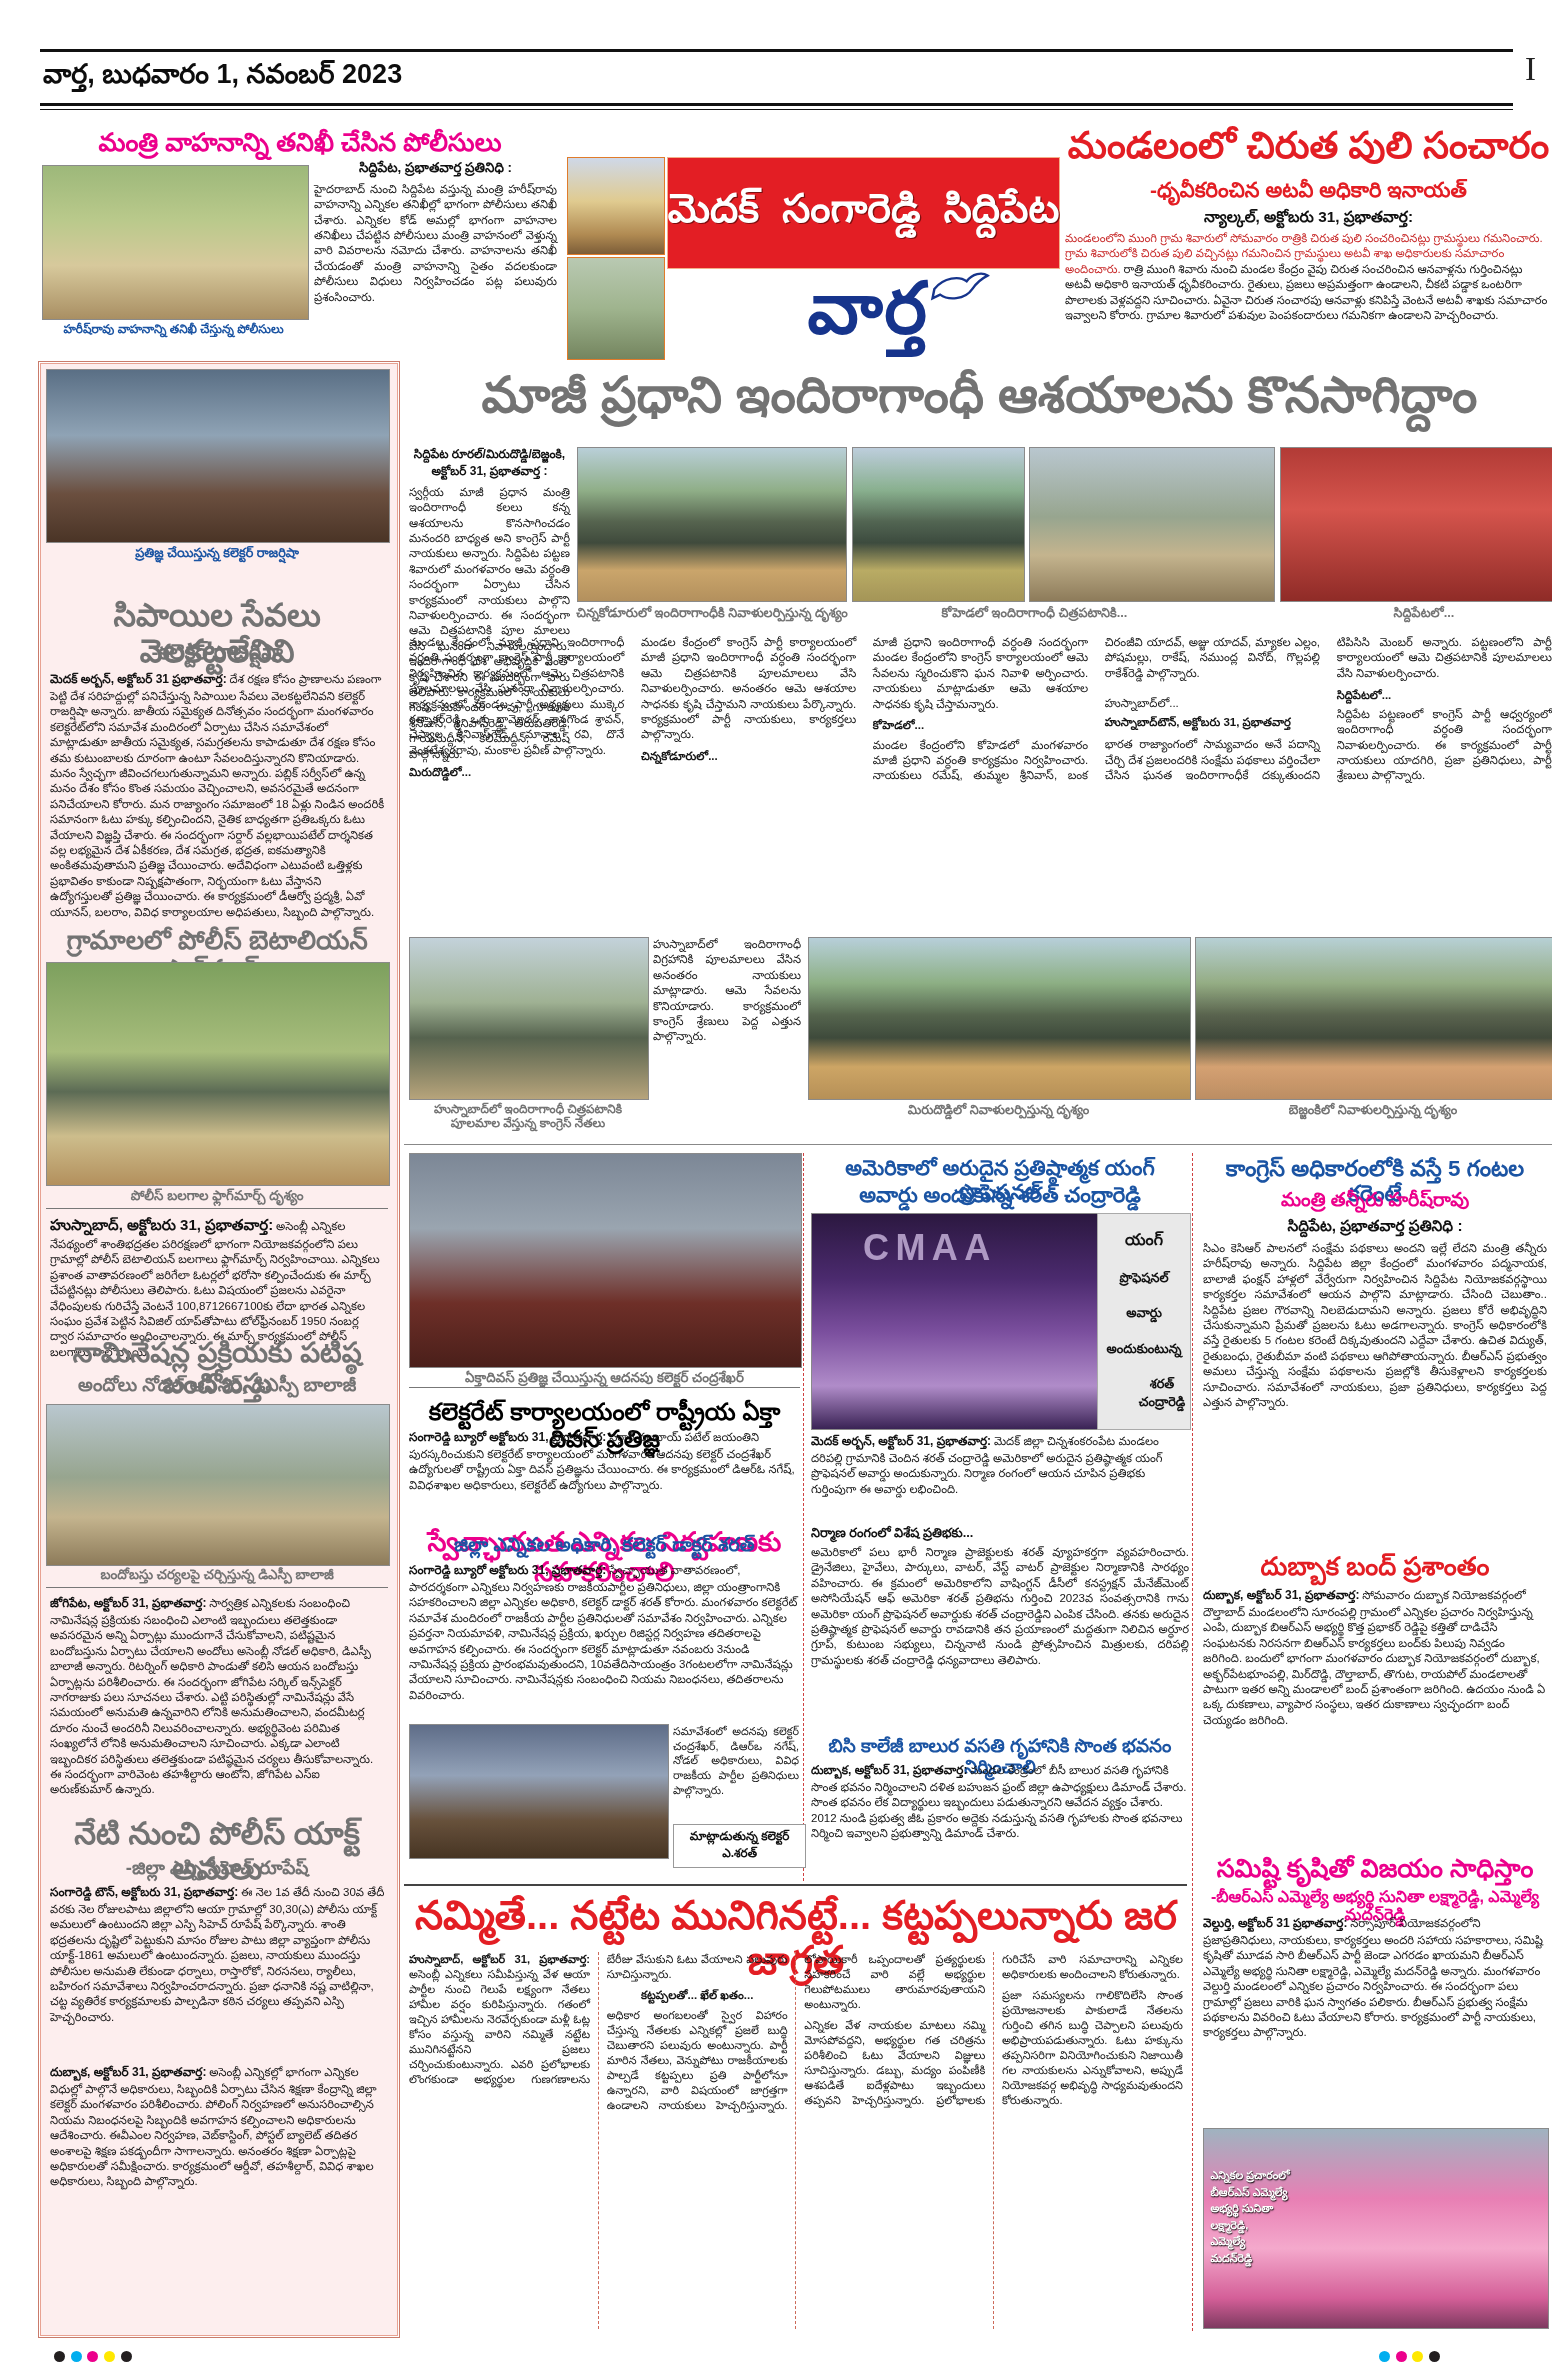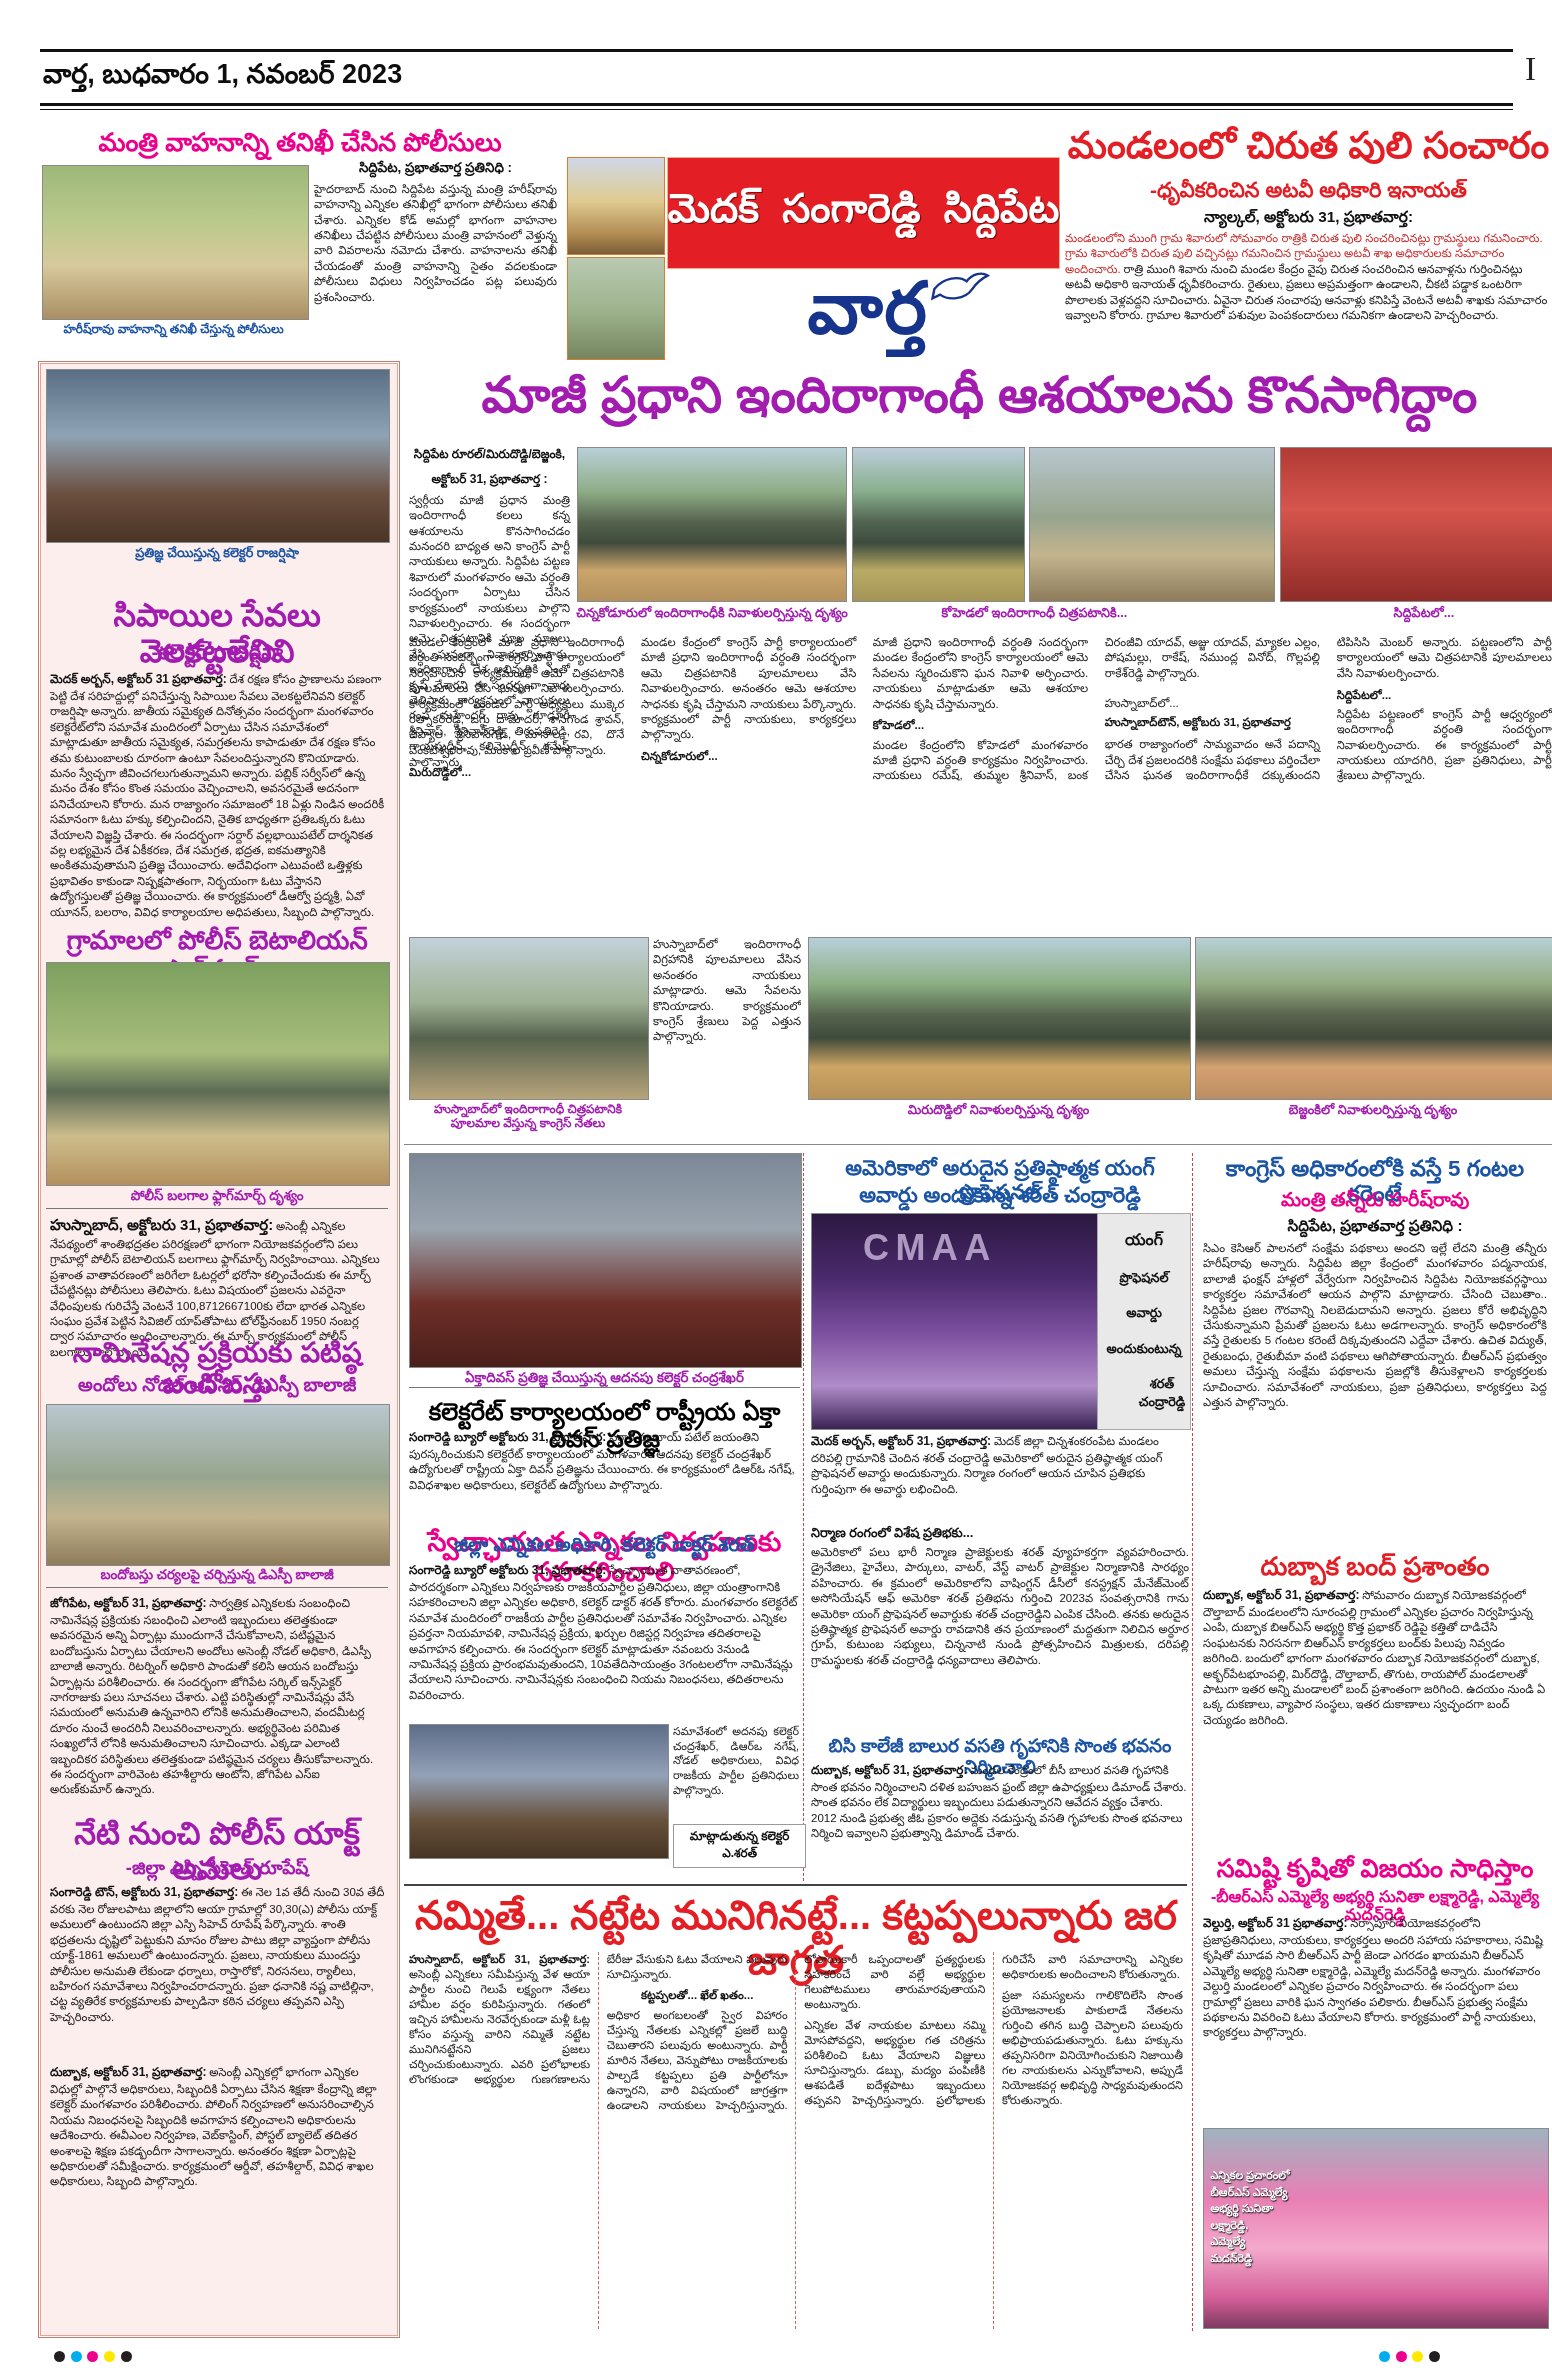--- a/index.html
+++ b/index.html
@@ -4,21 +4,21 @@
 <style>
   html,body{margin:0;padding:0;background:#e9e9e9;}
   .page{position:relative;width:1552px;height:2377px;background:#ffffff;
         font-family:"Liberation Sans","DejaVu Sans",sans-serif;color:#111;overflow:hidden;}
   .abs{position:absolute;}
   .hl{font-weight:bold;text-align:center;line-height:1.12;}
   .sub{font-weight:bold;text-align:center;line-height:1.15;}
   .dl{font-weight:bold;}
   .bt{font-size:11.5px;line-height:1.34;text-align:justify;color:#151515;}
   .cap{font-weight:bold;text-align:center;line-height:1.2;}
-  .blue{color:#1b54a3}.mag{color:#ec008c}.red{color:#e31e24}.green{color:#000000}.blk{color:#a21caf}
+  .blue{color:#1b54a3}.mag{color:#ec008c}.red{color:#e31e24}.green{color:#000000}.blk{color:#737373}
   .rule{background:#111;}
   .vdash{border-left:1.9px dashed #d04040;width:0;}
   .ph{border:0.6px solid #8a8a8a;}
   .ph-outdoor{background:linear-gradient(180deg,#9db87a 0%,#b9c98b 35%,#d7c99c 65%,#a98f63 100%);}
   .ph-temple{background:linear-gradient(180deg,#cfd8e8 0%,#e0cb90 45%,#b08a52 80%,#7c5d38 100%);}
   .ph-temple2{background:linear-gradient(180deg,#b9c9b2 0%,#9fb48e 50%,#74855f 100%);}
   .ph-meeting{background:linear-gradient(180deg,#5a6f85 0%,#8fa3b5 38%,#6b4f3f 72%,#4a3426 100%);}
   .ph-flagmarch{background:linear-gradient(180deg,#7da05e 0%,#a8bd7c 40%,#5c6b55 58%,#cdbd8c 78%,#b3905d 100%);}
   .ph-street{background:linear-gradient(180deg,#b9c7cf 0%,#97a58f 45%,#c4b48e 70%,#8d7b5a 100%);}
   .ph-crowd{background:linear-gradient(180deg,#b9cfd8 0%,#8fae87 28%,#56644f 48%,#3f4a3c 62%,#caa56b 80%,#b3905d 100%);}
@@ -118,21 +118,21 @@
     <div class="abs" style="left:9px;top:1701px;width:335px;">
       <span class="dl" style="font-size:12px;">దుబ్బాక, అక్టోబర్ 31, ప్రభాతవార్త:</span>
       <span class="bt">అసెంబ్లీ ఎన్నికల్లో భాగంగా ఎన్నికల విధుల్లో పాల్గొనే అధికారులు, సిబ్బందికి ఏర్పాటు చేసిన శిక్షణా కేంద్రాన్ని జిల్లా కలెక్టర్ మంగళవారం పరిశీలించారు. పోలింగ్ నిర్వహణలో అనుసరించాల్సిన నియమ నిబంధనలపై సిబ్బందికి అవగాహన కల్పించాలని అధికారులను ఆదేశించారు. ఈవీఎంల నిర్వహణ, వెబ్‌కాస్టింగ్, పోస్టల్ బ్యాలెట్ తదితర అంశాలపై శిక్షణ పకడ్బందీగా సాగాలన్నారు. అనంతరం శిక్షణా ఏర్పాట్లపై అధికారులతో సమీక్షించారు. కార్యక్రమంలో ఆర్డీవో, తహశీల్దార్, వివిధ శాఖల అధికారులు, సిబ్బంది పాల్గొన్నారు.</span>
     </div>
   </div>
 
   <div class="abs hl blk" style="left:409px;top:367px;width:1141px;font-size:50px;">మాజీ ప్రధాని ఇందిరాగాంధీ ఆశయాలను కొనసాగిద్దాం</div>
 
   <div class="abs" style="left:409px;top:447px;width:161px;">
     <div class="dl" style="text-align:center;font-size:12px;">సిద్దిపేట రూరల్/మిరుదొడ్డి/బెజ్జంకి,</div>
-    <div class="dl" style="text-align:center;font-size:12px;margin-top:8px;">అక్టోబర్ 31, ప్రభాతవార్త :</div>
+    <div class="dl" style="text-align:center;font-size:12px;">అక్టోబర్ 31, ప్రభాతవార్త :</div>
     <div class="bt" style="margin-top:3.8px;">స్వర్గీయ మాజీ ప్రధాన మంత్రి ఇందిరాగాంధీ కలలు కన్న ఆశయాలను కొనసాగించడం మనందరి బాధ్యత అని కాంగ్రెస్ పార్టీ నాయకులు అన్నారు. సిద్దిపేట పట్టణ శివారులో మంగళవారం ఆమె వర్ధంతి సందర్భంగా ఏర్పాటు చేసిన కార్యక్రమంలో నాయకులు పాల్గొని నివాళులర్పించారు. ఈ సందర్భంగా ఆమె చిత్రపటానికి పూల మాలలు వేసి ఘనంగా నివాళులర్పించారు. ఇందిరాగాంధీ దేశ అభివృద్ధికి ఎంతో కృషి చేశారని ఈ సందర్భంగా వారు తెలిపారు. కార్యక్రమంలో నాయకులు గంప మహేందర్ రావు, గూడూరి శ్రీనివాస్, శ్రీనివాస్‌రెడ్డి, తిరుపతిరెడ్డి, గాయసుద్దీన్, కలిమొద్దీన్, రమేష్ పాల్గొన్నారు.</div>
   </div>
   <div class="abs ph ph-crowd" style="left:577px;top:447px;width:268px;height:153px;"></div>
   <div class="abs ph ph-crowd" style="left:852px;top:447px;width:171px;height:153px;filter:hue-rotate(15deg);"></div>
   <div class="abs ph ph-street" style="left:1029px;top:447px;width:244px;height:153px;"></div>
   <div class="abs ph ph-stage" style="left:1280px;top:447px;width:272px;height:153px;"></div>
 
   <div class="abs cap blk" style="left:562px;top:605px;width:300px;font-size:12.8px;">చిన్నకోడూరులో ఇందిరాగాంధీకి నివాళులర్పిస్తున్న దృశ్యం</div>
   <div class="abs cap blk" style="left:894px;top:605px;width:281px;font-size:12.8px;">కోహెడలో ఇందిరాగాంధీ చిత్రపటానికి...</div>
   <div class="abs cap blk" style="left:1328px;top:605px;width:192px;font-size:12.8px;">సిద్దిపేటలో...</div>

